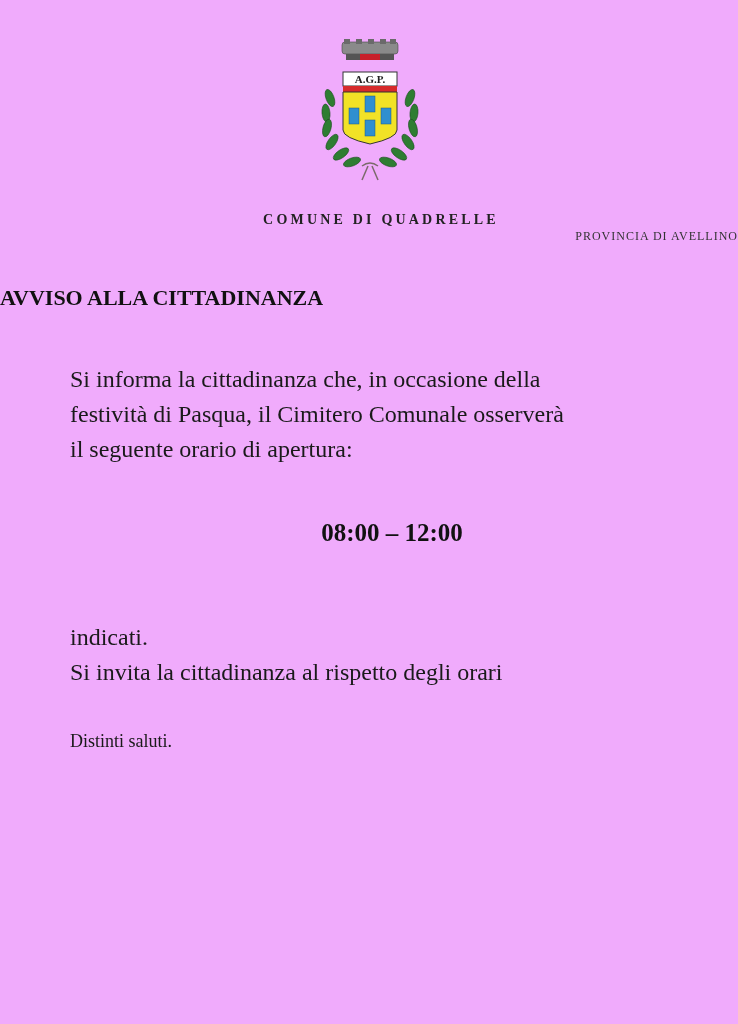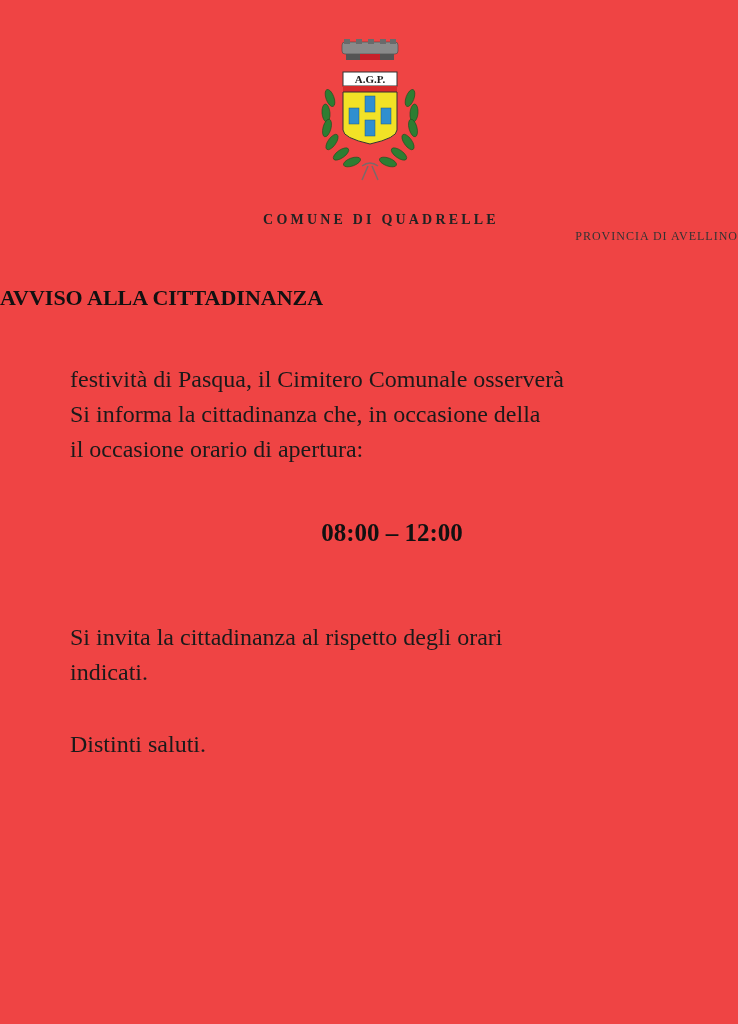--- a/index.html
+++ b/index.html
@@ -1,32 +1,32 @@
 <!DOCTYPE html>
 <html><head>
   <meta charset="utf-8">
   <style>
     html, body { margin: 0; padding: 0; background: #ffffff; }
     body { width: 738px; height: 1024px; position: relative; overflow: hidden; color: #111; }
-    .page { position: absolute; left: 0; top: 0; width: 738px; height: 1024px; background: #ef4444; }
+    .page { position: absolute; left: 0; top: 0; width: 738px; height: 1024px; background: #f0abfc; }
     .crest { position: absolute; left: 316px; top: 38px; width: 108px; height: 146px; }
     .comune { position: absolute; left: 12px; width: 738px; top: 212px; text-align: center;
       font-family: "Liberation Serif", "DejaVu Serif", serif; font-weight: bold; font-size: 14px; letter-spacing: 3.2px; color: #222; }
     .provincia { position: absolute; left: 0; width: 738px; top: 229px; text-align: right;
       font-family: "Liberation Serif", "DejaVu Serif", serif; font-size: 12px; letter-spacing: 1px; color: #333; }
     .title { position: absolute; left: 0; width: 738px; top: 285px; text-align: left;
       font-family: "Liberation Serif", "DejaVu Serif", serif; font-weight: bold; font-size: 22px; color: #111; }
     .body-text { position: absolute; left: 70px; width: 620px;
       font-family: "Liberation Serif", "DejaVu Serif", serif; font-size: 24px; line-height: 35px; color: #1a1a1a; }
     .p1 { top: 362px; }
     .hours { position: absolute; left: 0; width: 738px; top: 519px; text-align: center;
       font-family: "Liberation Serif", "DejaVu Serif", serif; font-weight: bold; font-size: 25px; color: #111; padding-left: 23px; }
     .p2 { top: 620px; }
     .closing { position: absolute; left: 70px; top: 731px;
-      font-family: "Liberation Serif", "DejaVu Serif", serif; font-size: 24px; color: #1a1a1a; }
+      font-family: "Liberation Serif", "DejaVu Serif", serif; font-size: 18px; color: #1a1a1a; }
     .sigwrap { position: absolute; left: 228px; width: 284px; text-align: center; }
   </style>
 </head>
 <body>
 
 <div class="page">
 
   <svg class="crest" viewBox="0 0 108 146">
 
     <g fill="#2e7d32" stroke="#1b4d1e" stroke-width="0.6">
@@ -72,28 +72,28 @@
       <rect x="49" y="82" width="10" height="16"></rect>
     </g>
   </svg>
 
   <div class="comune">COMUNE DI QUADRELLE</div>
   <div class="provincia">PROVINCIA DI AVELLINO</div>
 
   <div class="title">AVVISO ALLA CITTADINANZA</div>
 
   <div class="body-text p1">
+    <div>Si informa la cittadinanza che, in occasione della</div>
     <div>festività di Pasqua, il Cimitero Comunale osserverà</div>
-    <div>Si informa la cittadinanza che, in occasione della</div>
-    <div>il occasione orario di apertura:</div>
+    <div>il seguente orario di apertura:</div>
   </div>
 
   <div class="hours">08:00 – 12:00</div>
 
   <div class="body-text p2">
+    <div>indicati.</div>
     <div>Si invita la cittadinanza al rispetto degli orari</div>
-    <div>indicati.</div>
   </div>
 
   <div class="closing">Distinti saluti.</div>
 
 
 </div>
 
 </body></html>

